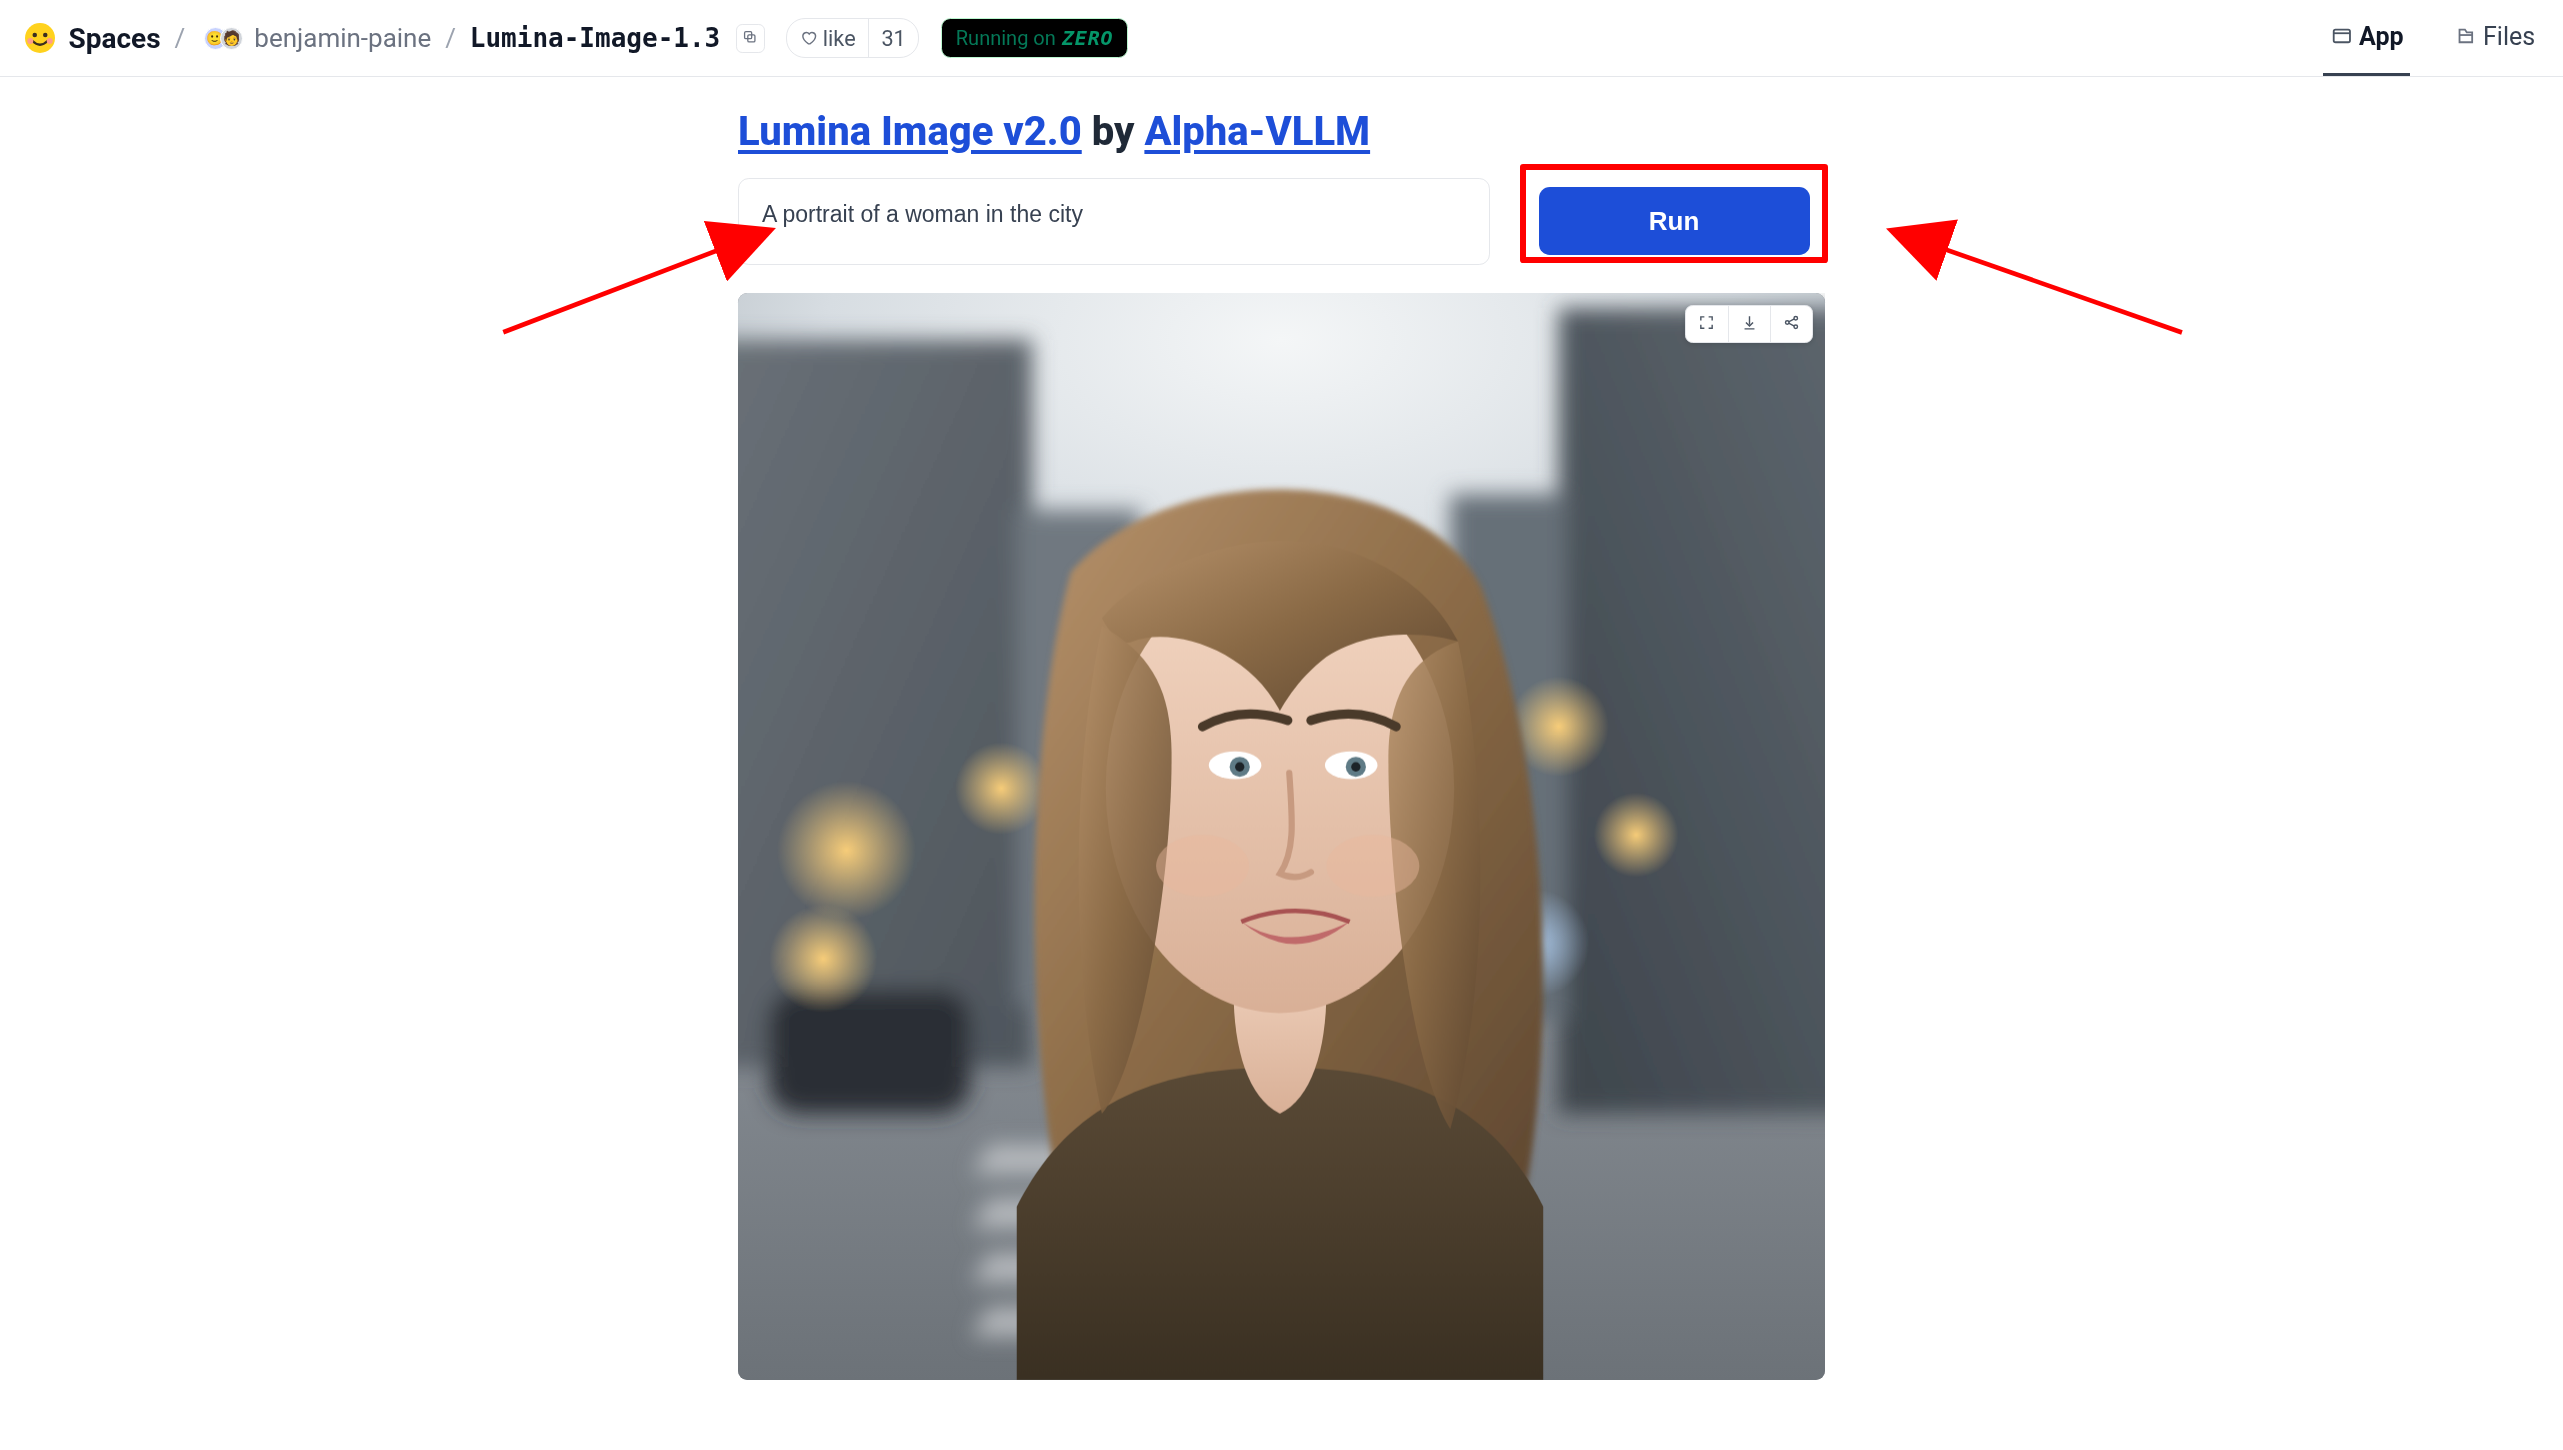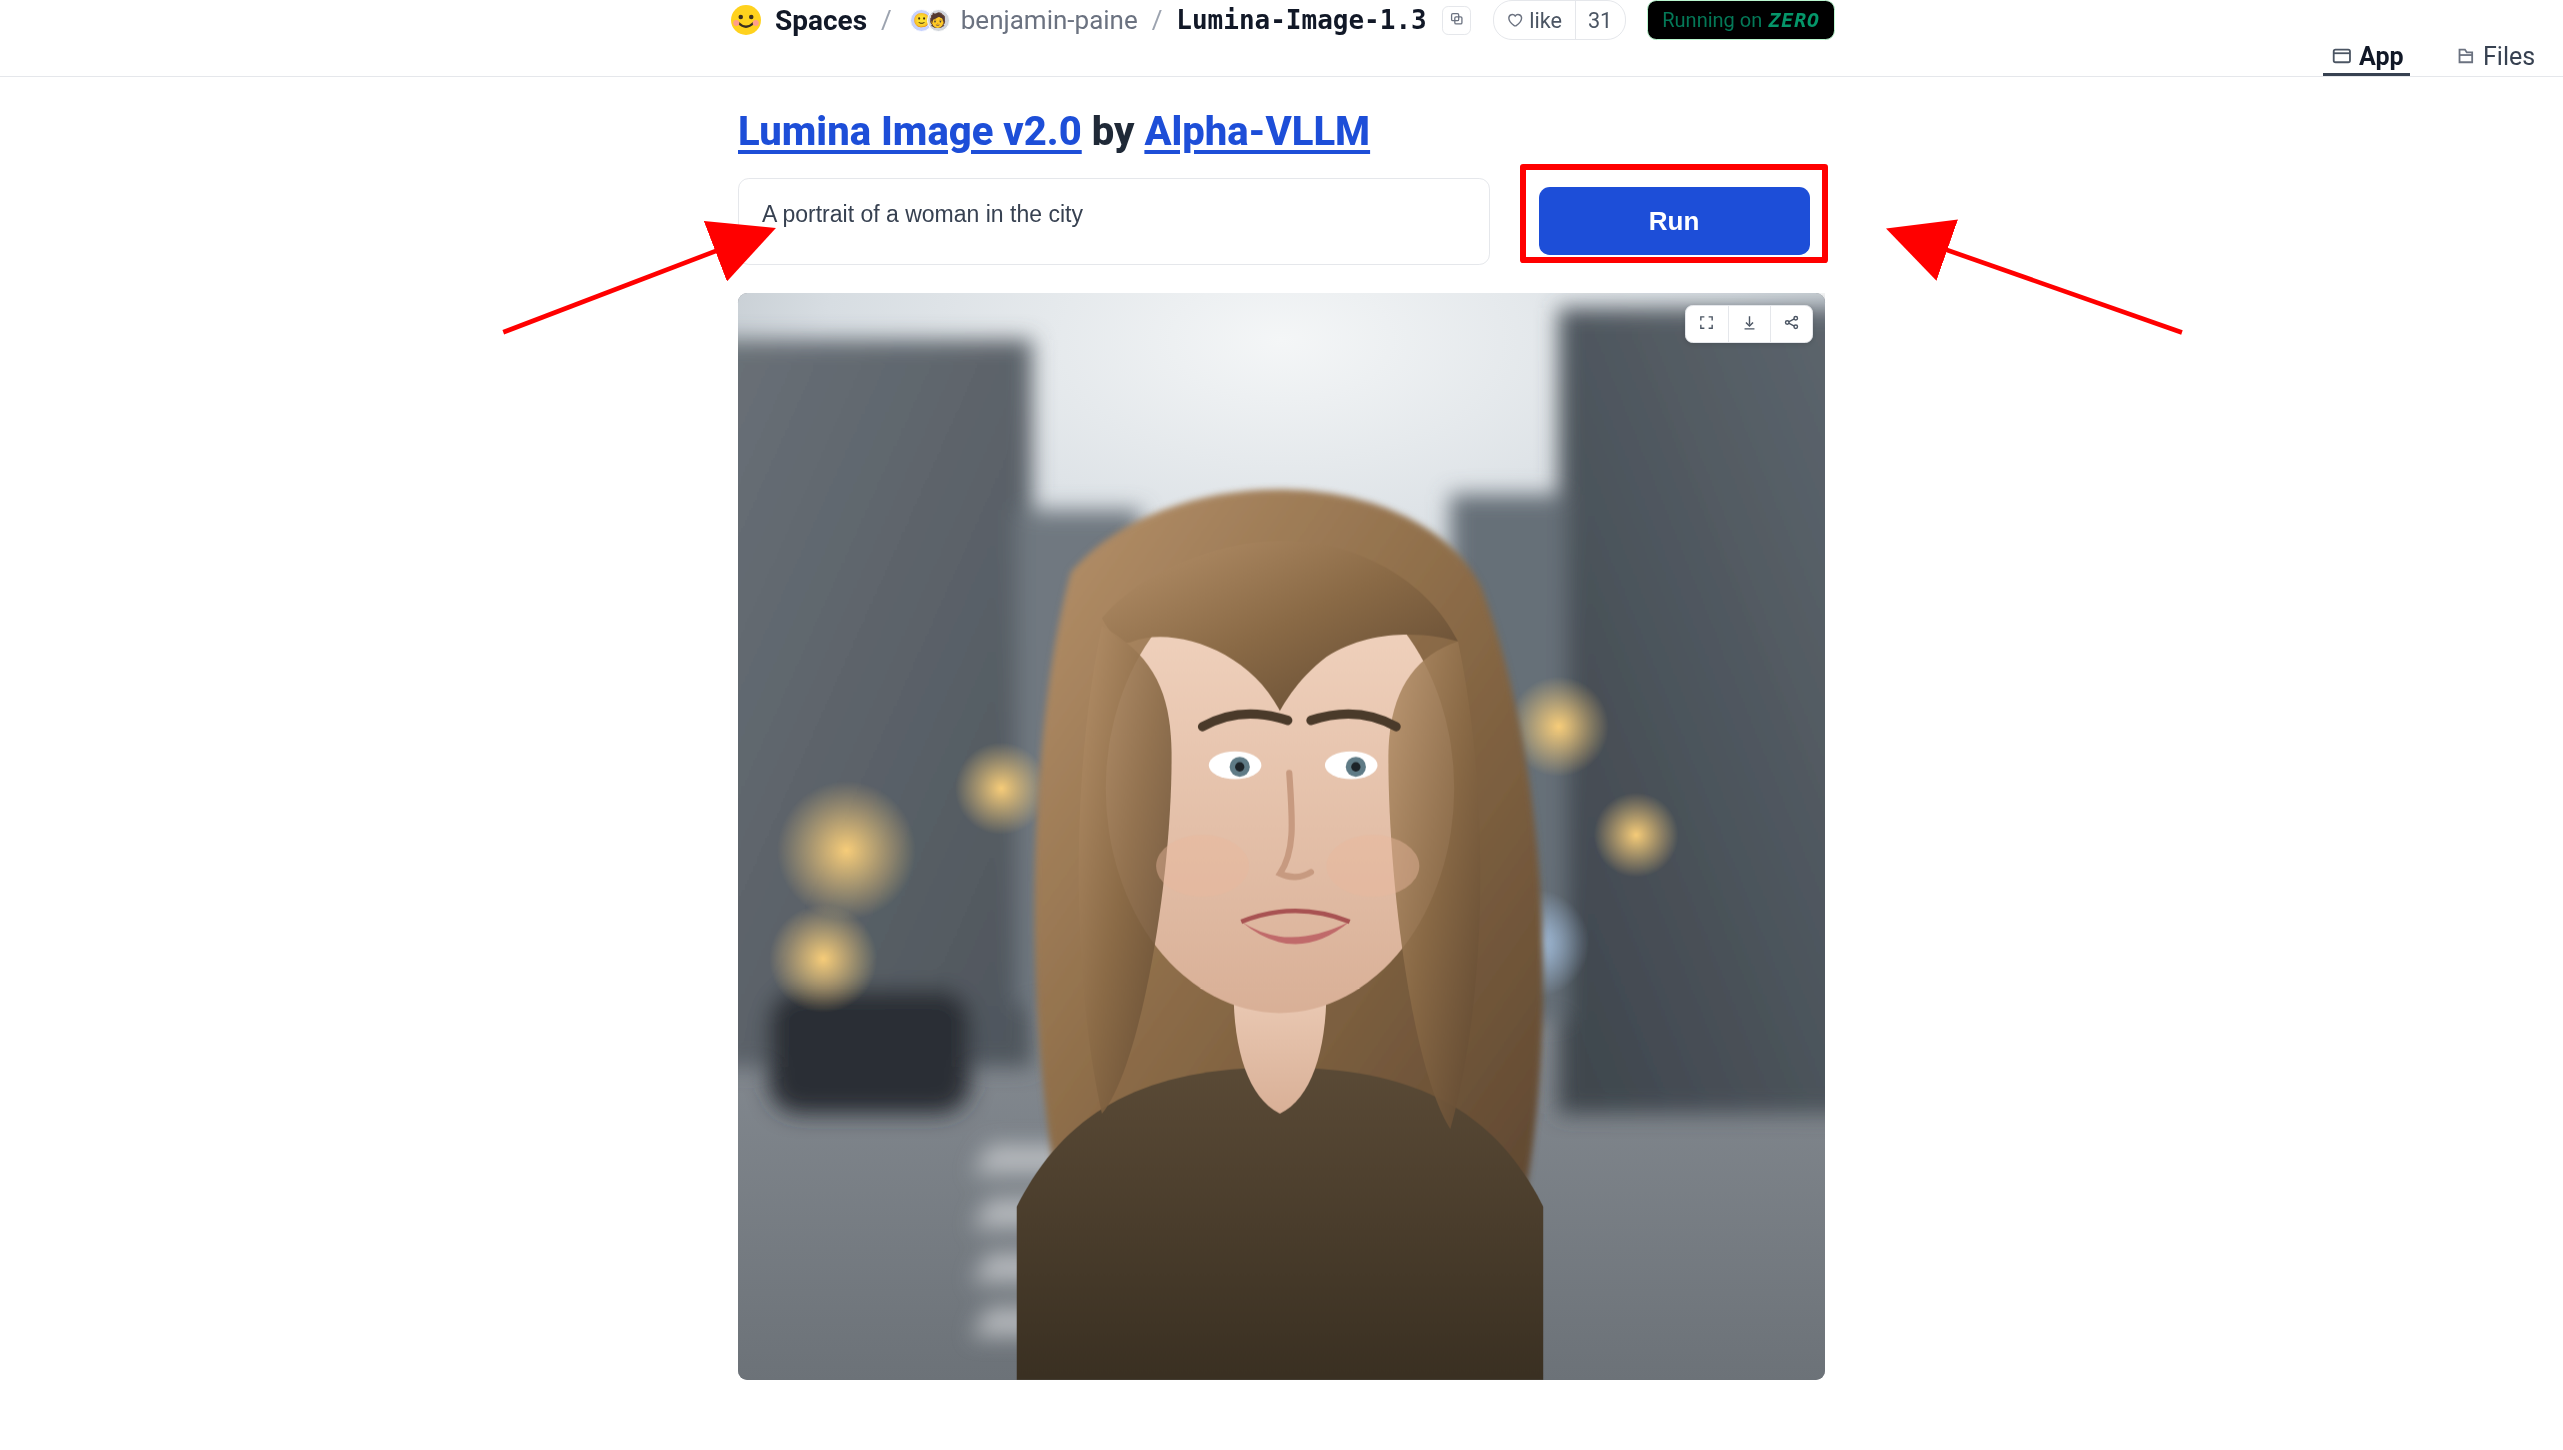--- a/index.html
+++ b/index.html
@@ -13,21 +13,20 @@
   }
 
   
   .topbar {
     display: flex;
     align-items: center;
     border-bottom: 1.5px solid #e5e7eb;
     height: 77px;
     padding: 0 21.7px;
     position: relative;
-    flex-direction: column;
   }
   .topbar-left {
     display: flex;
     align-items: center;
     gap: 10.8px;
     flex: 0 0 auto;
   }
   .hf-logo {
     width: 36px; height: 36px;
     display: inline-flex; align-items: center; justify-content: center;

